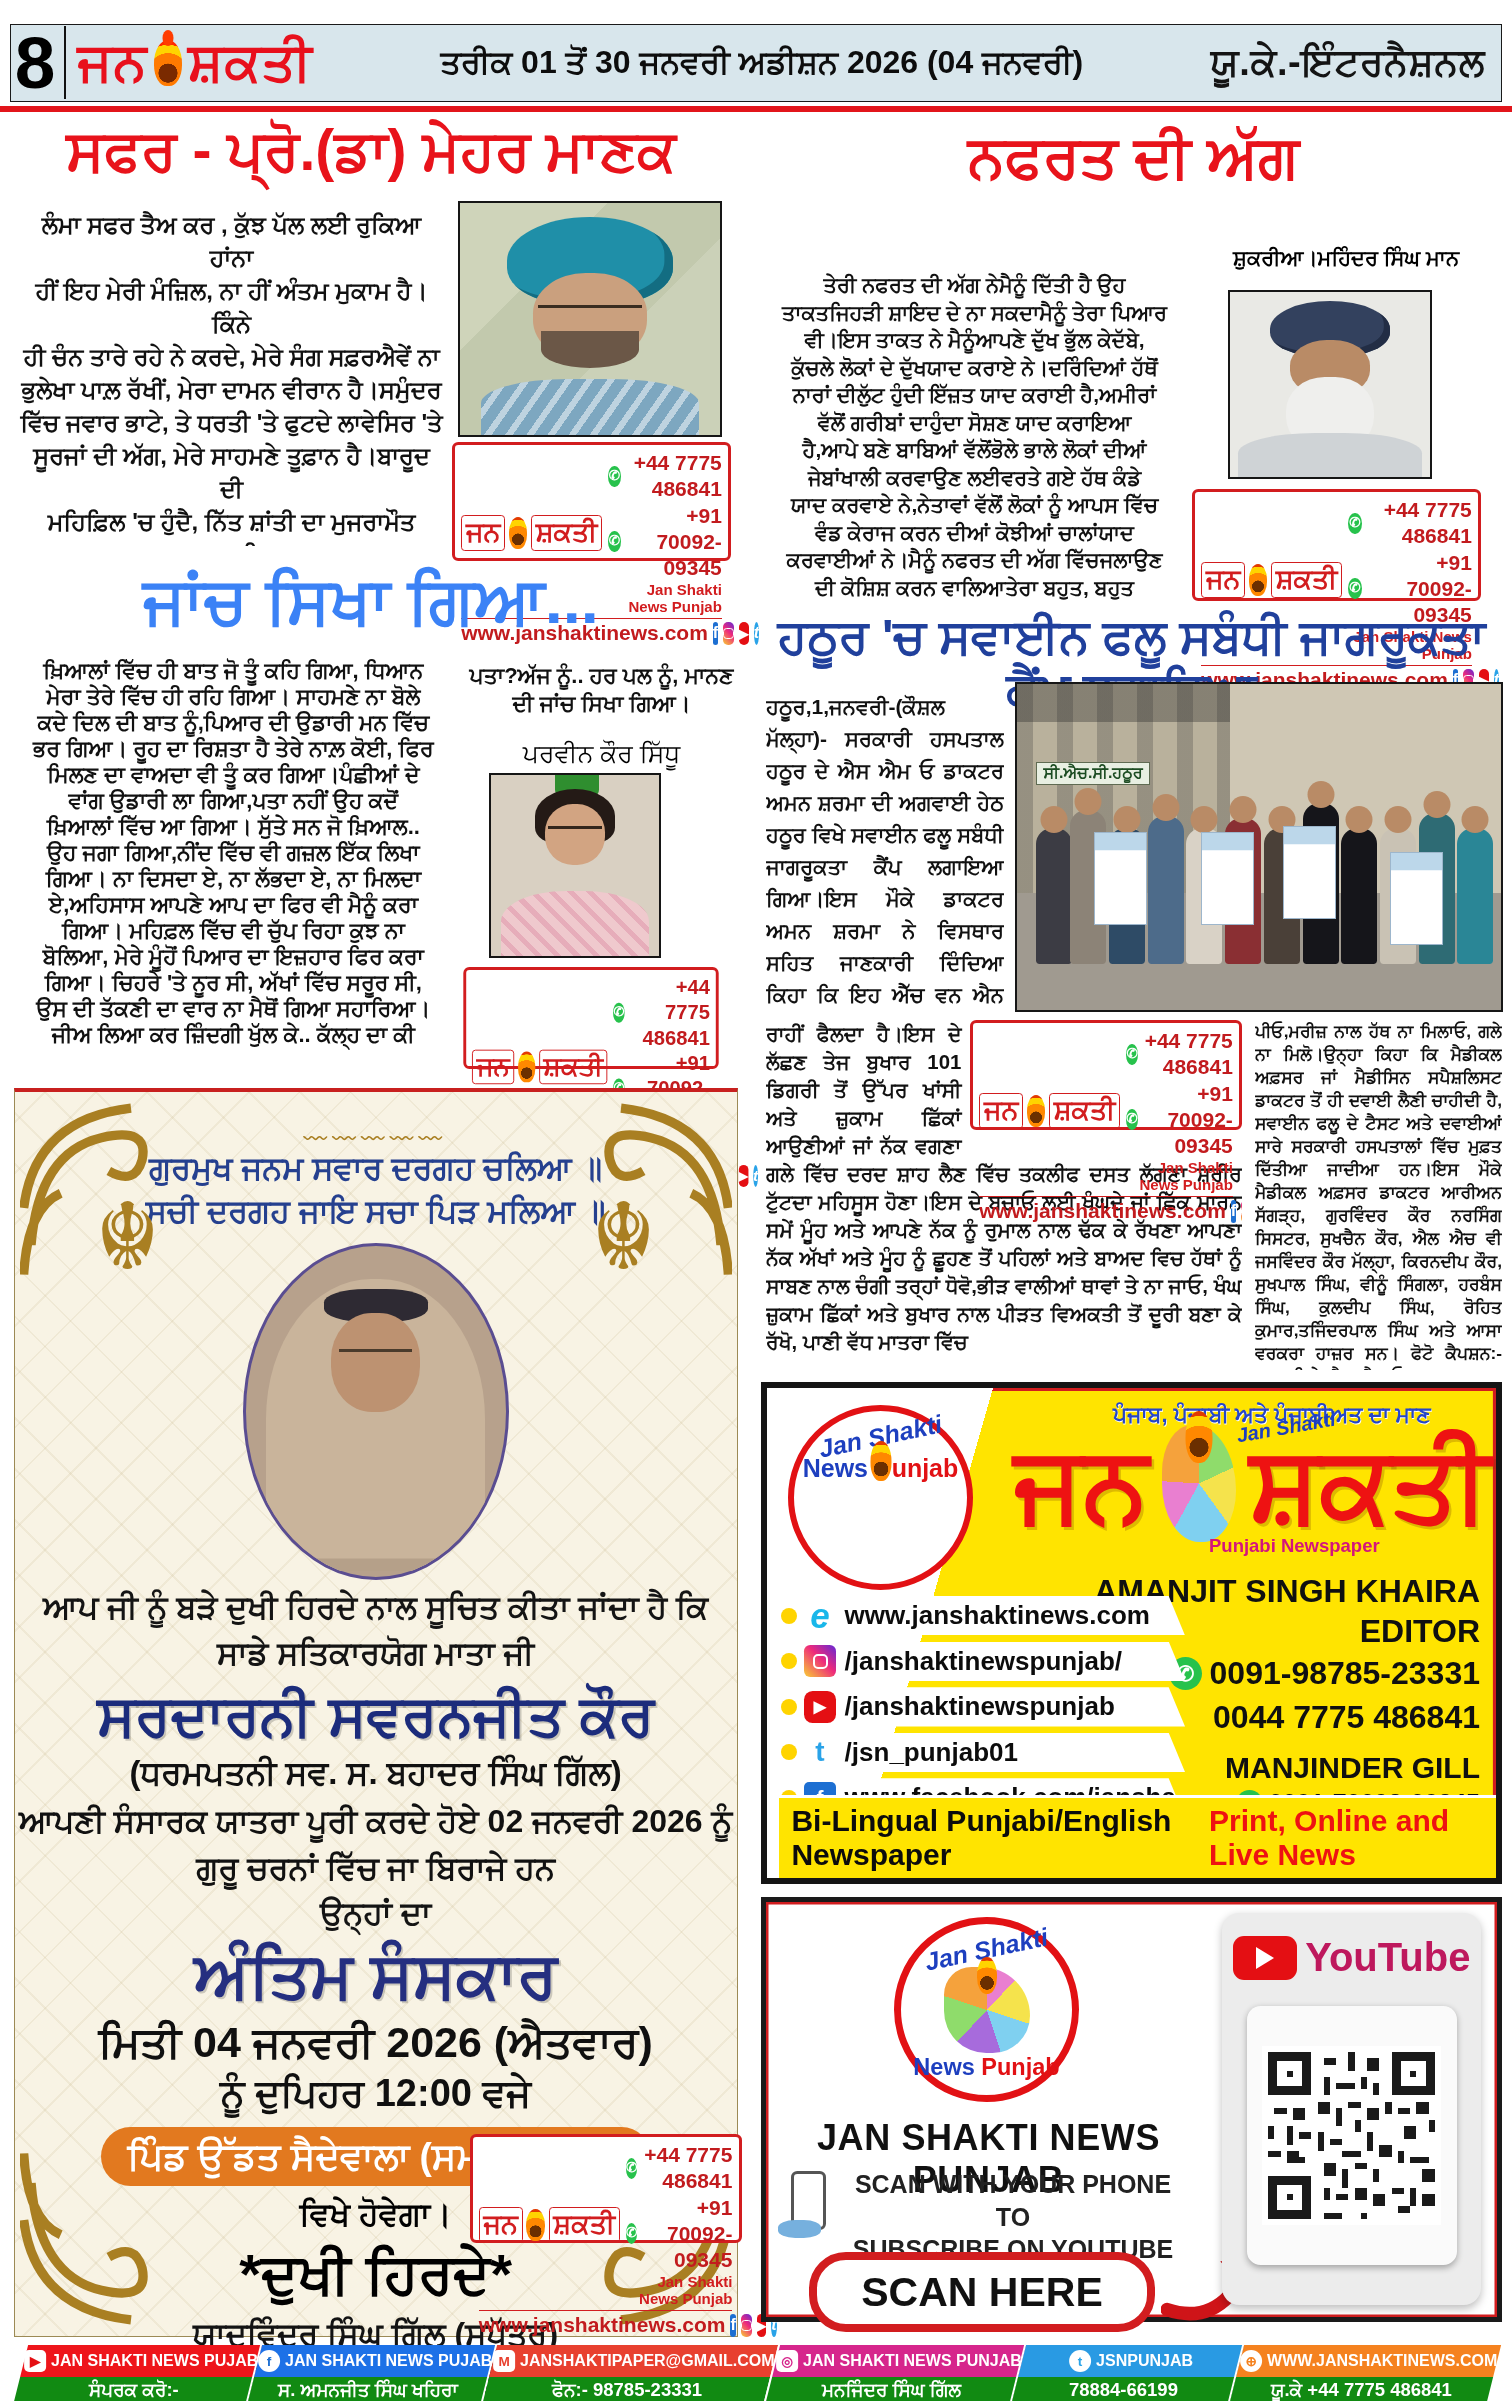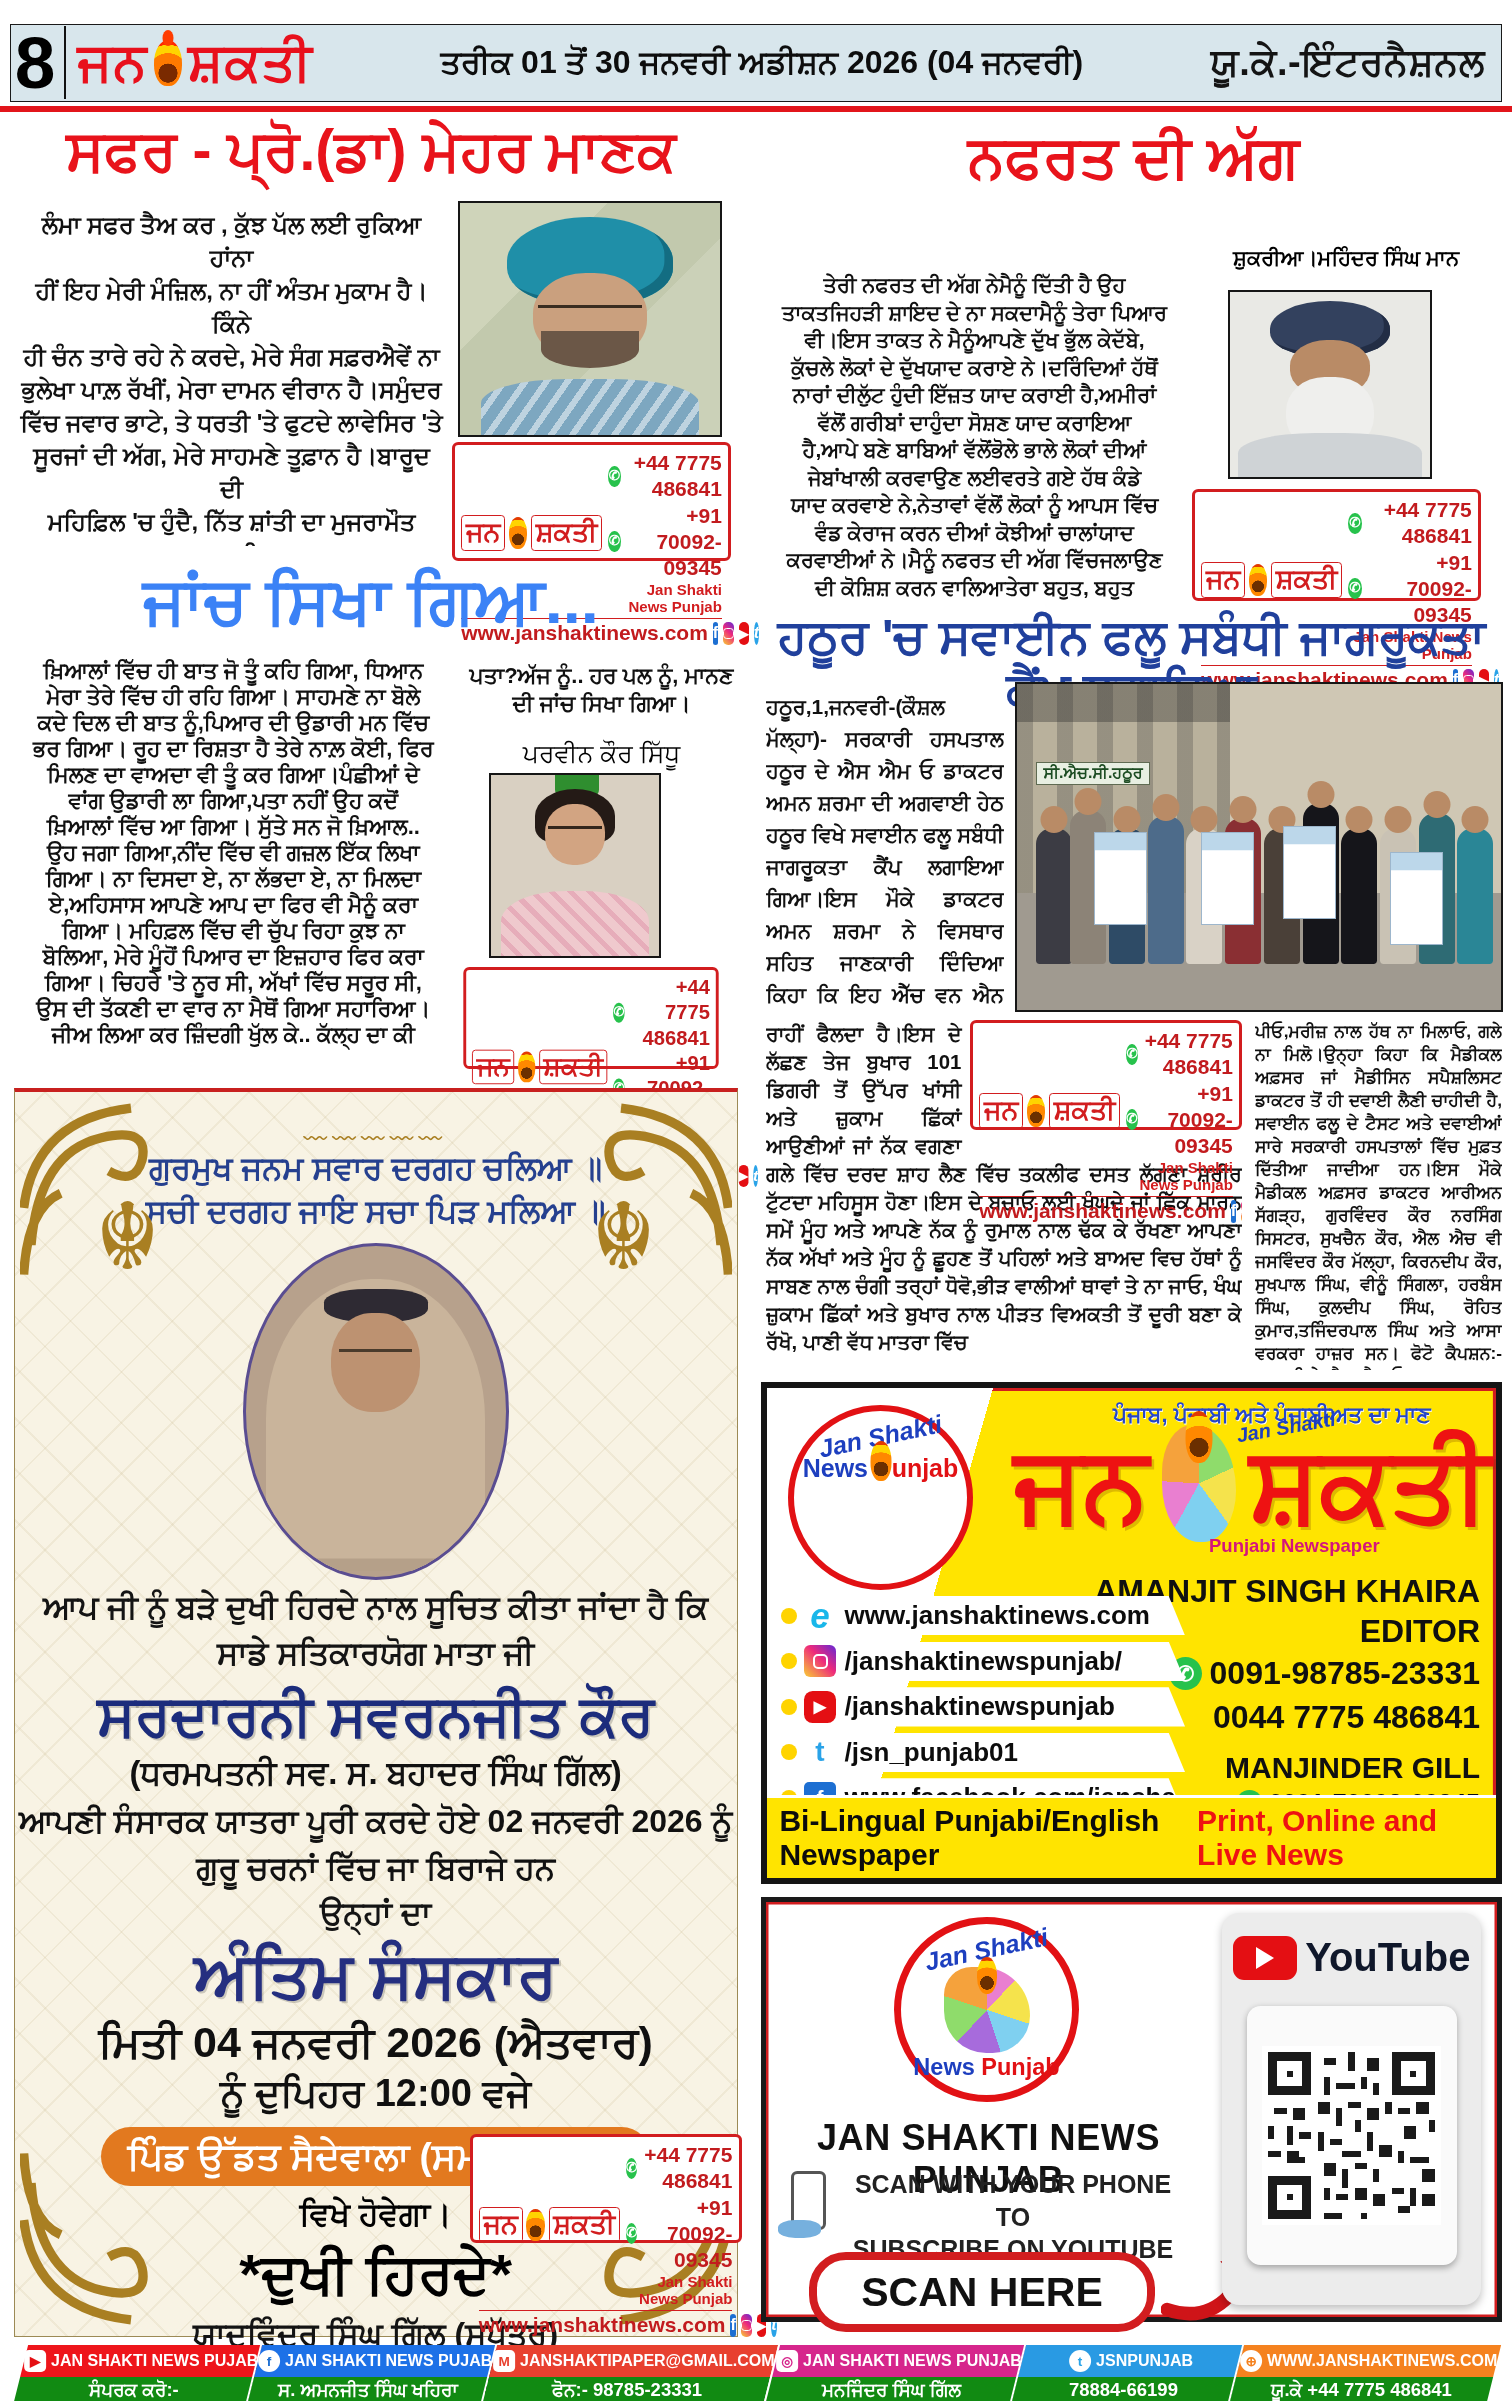--- a/index.html
+++ b/index.html
@@ -161,41 +161,41 @@
   .ad-row:before { content:""; position:absolute; left:3.7px; width:16px; height:16px; border-radius:50%; background:#ffd400; }
   .ad-row span.lbl { font-size:26px; font-weight:900; color:#0c0c0c; }
   .icon { width:32px; height:32px; border-radius:6.2px; display:inline-flex; align-items:center; justify-content:center; color:#fff; font-weight:900; font-size:21px; flex:none; }
   .icon.ie { background:#fff; color:#19b7ea; font-size:35px; font-style:italic; }
   .icon.ig2 { background:linear-gradient(45deg,#f9ce34,#ee2a7b 55%,#6228d7); }
   .icon.ig2 i { width:15px; height:15px; border:2.5px solid #fff; border-radius:5px; }
   .icon.yt2 { background:#e40f13; border-radius:8.6px; font-size:16px; }
   .icon.tw2 { background:#fff; color:#2aa3e8; font-size:28px; }
   .icon.fb2 { background:#1d6fd2; border-radius:5px; }
   .icon.gm { background:#fff; color:#e8402f; font-size:27px; }
-  .ad-strip { position:absolute; left:0; bottom:0; width:100%; background:#ffe400; border-top:3.7px solid #fff; padding:6.2px 12.4px; display:flex; gap:20px; }
+  .ad-strip { position:absolute; left:12px; bottom:0; width:100%; background:#ffe400; border-top:3.7px solid #fff; padding:6.2px 12.4px; display:flex; gap:20px; }
   .ad-strip b { font-size:30px; font-weight:900; color:#0c0c0c; }
   .ad-strip i { font-size:30px; font-weight:900; color:#ee1212; font-style:normal; }
 
   
   #ytbox { position:absolute; left:761px; top:1897px; width:741px; height:425px; background:#fff;
     border:5px solid #1a1a1a; box-shadow:inset 0 0 0 2.5px #d21d1f; }
   .ytcircle { position:absolute; left:128px; top:15px; width:185px; height:185px; border-radius:50%;
     background:#fff; border:7.4px solid #e21114; text-align:center; }
   .yt-title { position:absolute; left:18.5px; top:215px; width:408px; font-size:36px; font-weight:900; color:#111; text-align:center; letter-spacing:0.6px; }
   .yt-scan { position:absolute; left:74px; top:266px; width:346px; font-size:25px; font-weight:900; color:#222; text-align:center; line-height:1.3; }
   .yt-phone { position:absolute; left:25px; top:269px; width:35px; height:59px; border:3.7px solid #555; border-radius:6.2px; background:#fff; }
   .yt-phone:after { content:""; position:absolute; left:-16px; bottom:-11px; width:43px; height:18.5px; border-radius:40%; background:#76b0de; }
   .scanhere { position:absolute; left:43px; top:350px; width:346px; padding:8.6px 0; text-align:center;
     border:8.6px solid #d21d1f; border-radius:37px; font-size:41px; font-weight:900; color:#111; background:#fff; }
   .swoosh { position:absolute; left:395px; top:346px; width:111px; height:74px; }
   .ytcard { position:absolute; right:16px; top:11px; width:259px; height:392px; background:#ececec; border-radius:17.3px; box-shadow:0 3.7px 8.6px rgba(0,0,0,.25); }
   .ytlogo { display:flex; align-items:center; gap:8.6px; justify-content:center; margin-top:22px; }
   .ytplay { width:64px; height:44px; background:#e40f13; border-radius:11px; display:flex; align-items:center; justify-content:center; }
   .ytplay i { width:0; height:0; border-left:18.5px solid #fff; border-top:11px solid transparent; border-bottom:11px solid transparent; }
-  .ytword { font-size:40px; font-weight:900; color:#0f172a;text-align:right; }
+  .ytword { font-size:40px; font-weight:900; color:#be185d;text-align:right; }
   .qr { position:absolute; left:50%; transform:translateX(-50%); top:93px; width:210px; height:259px; background:#fafafa; border-radius:13.6px; box-shadow:0 2.5px 6.2px rgba(0,0,0,.3); display:flex; align-items:center; justify-content:center; }
 
   
   #footer { position:absolute; left:18.5px; right:18.5px; top:2345px; height:57px; display:flex; }
   .seg { flex:1; transform:skewX(-14deg); margin-right:-1.2px; display:flex; flex-direction:column; border-left:2.5px solid #fff; }
   .seg .ftop { height:32px; display:flex; align-items:center; justify-content:center; gap:6.2px; }
   .seg .fbot { height:25px; background:#118a12; display:flex; align-items:center; justify-content:center; }
   .seg .fx { transform:skewX(14deg); display:flex; align-items:center; gap:5px; }
   .ftop span.t { color:#fff; font-weight:900; font-size:16px; white-space:nowrap; }
   .fbot span.t { color:#fff; font-weight:900; font-size:18.5px; white-space:nowrap; }

